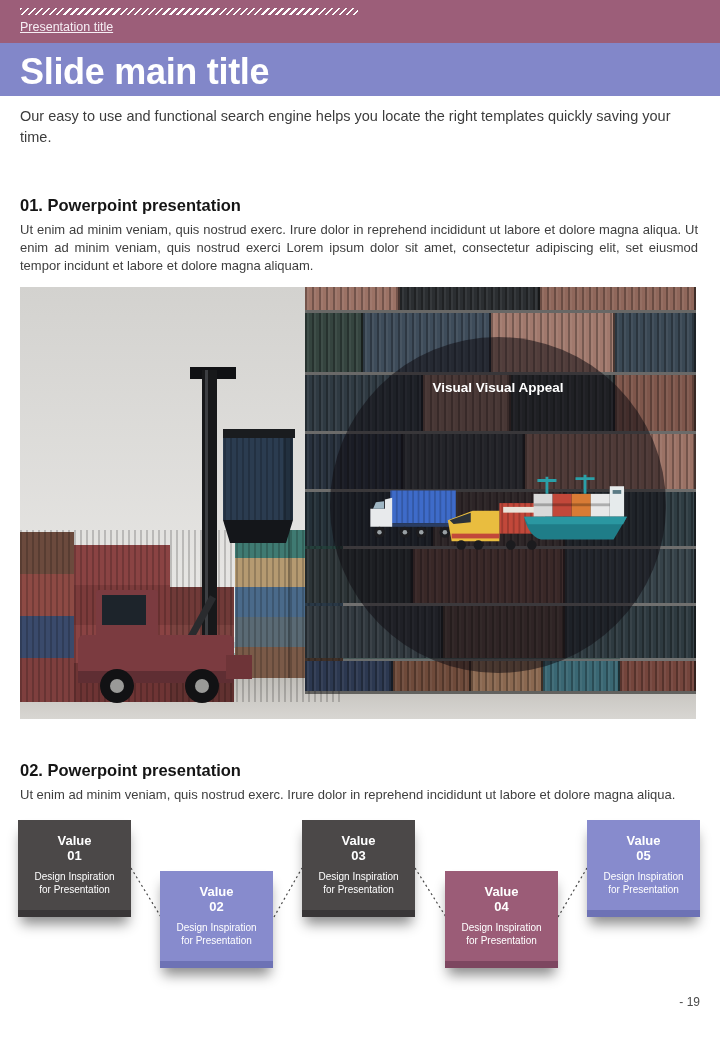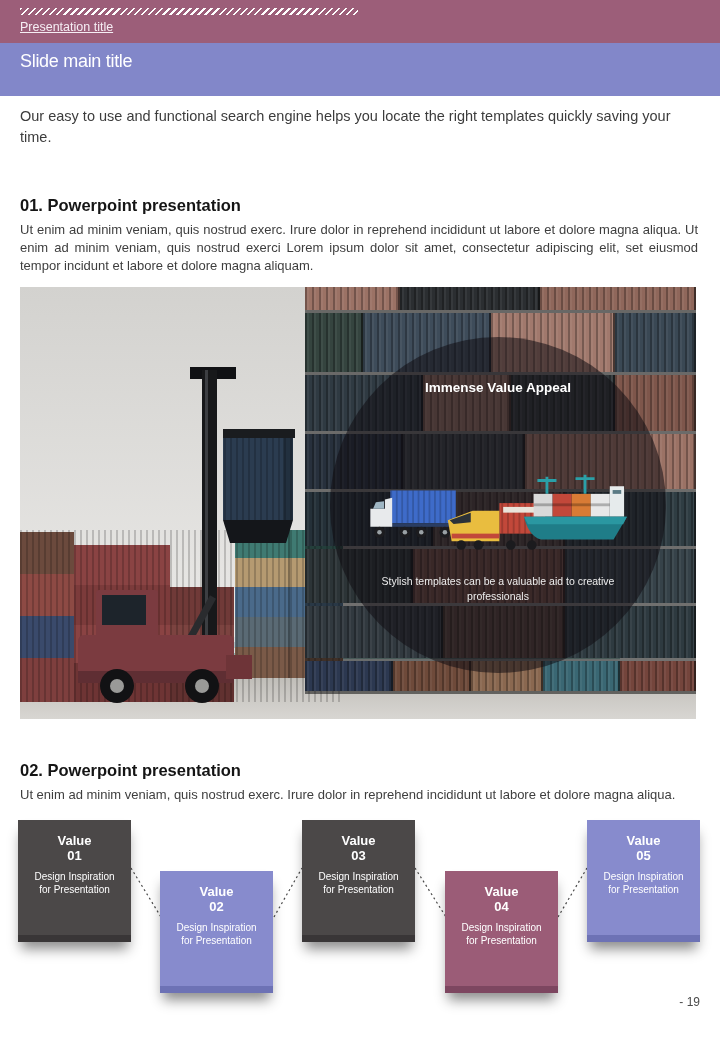--- a/index.html
+++ b/index.html
@@ -6,21 +6,21 @@
   body {
     width:720px; height:1040px; position:relative; overflow:hidden;
     background:#ffffff; font-family:"Liberation Sans", sans-serif;
   }
   
   .topbar { position:absolute; left:0; top:0; width:720px; height:43px; background:#9c5e79; }
   .hatch  { position:absolute; left:20px; top:8px; width:338px; height:7px;
             background:repeating-linear-gradient(135deg,#ffffff 0 1.8px, rgba(255,255,255,0) 1.8px 5px); }
   .kicker { position:absolute; left:20px; top:20px; font-size:12.5px; color:#f6eef4;text-decoration:underline; }
   .titleband { position:absolute; left:0; top:43px; width:720px; height:53px; background:#8287c9; }
-  .main-title { position:absolute; left:20px; top:51px; font-size:18px; font-weight:normal;
+  .main-title { position:absolute; left:20px; top:51px; font-size:36px; font-weight:bold;
                 color:#ffffff; letter-spacing:-0.3px; }
   
   .intro { position:absolute; left:20px; top:106px; width:678px; font-size:14.5px;
            color:#3c3c3c; line-height:1.45; }
   .sec-h1 { position:absolute; left:20px; top:196px; font-size:16.5px; font-weight:bold; color:#151515; }
   .sec-p1 { position:absolute; left:20px; top:221px; width:678px; font-size:13px; color:#3e3e3e;
             line-height:1.38; text-align:justify; }
   .sec-h2 { position:absolute; left:20px; top:761px; font-size:16.5px; font-weight:bold; color:#151515; }
   .sec-p2 { position:absolute; left:20px; top:786px; width:678px; font-size:13px; color:#3e3e3e; line-height:1.38; }
   
@@ -37,21 +37,21 @@
   .ov-title { left:300px; top:93px; width:356px; font-size:13.5px; font-weight:bold; }
   .ov-body  { left:343px; top:117px; width:272px; font-size:10.5px; line-height:1.4; color:#ebebeb; }
   .ov-caption { left:338px; top:287px; width:280px; font-size:10.5px; line-height:1.4; color:#ededed; }
   .veh { position:absolute; z-index:3; }
   .veh-truck { left:348px; top:198px; }
   .veh-train { left:424px; top:212px; }
   .veh-ship  { left:498px; top:184px; }
   
   .values { position:absolute; left:0; top:818px; width:720px; height:162px; }
   .connectors { position:absolute; left:0; top:0; width:720px; height:162px; }
-  .vbox { position:absolute; width:113px; height:122px; color:#ffffff; text-align:center;
+  .vbox { position:absolute; width:113px; height:97px; color:#ffffff; text-align:center;
           box-shadow:0 10px 12px -3px rgba(0,0,0,.45); }
   .vbox .strip { position:absolute; left:0; right:0; bottom:0; height:7px; }
   .vbox.dark   { background:#4b4848; } .vbox.dark .strip   { background:#393637; }
   .vbox.purple { background:#878bcd; } .vbox.purple .strip { background:#6d72b5; }
   .vbox.maroon { background:#9b5c77; } .vbox.maroon .strip { background:#7d4660; }
   .vtitle { margin-top:14px; font-weight:bold; font-size:13px; line-height:1.15; }
   .vnum   { font-weight:bold; font-size:13px; line-height:1.15; }
   .vsub   { margin-top:6px; font-size:10px; line-height:1.3; }
   .b1 { left:18px;  top:2px;  } .b2 { left:160px; top:53px; } .b3 { left:302px; top:2px; }
   .b4 { left:445px; top:53px; } .b5 { left:587px; top:2px;  }
@@ -179,21 +179,21 @@
       <div class="wrow" style="height: 33px;">
         <div class="wcell" style="width: 88px; background-color: rgb(44, 56, 80);"></div>
         <div class="wcell" style="width: 78px; background-color: rgb(110, 74, 58);"></div>
         <div class="wcell" style="width: 72px; background-color: rgb(138, 104, 80);"></div>
         <div class="wcell" style="width: 77px; background-color: rgb(58, 103, 115);"></div>
         <div class="wcell" style="width: 76px; background-color: rgb(116, 69, 60);"></div>
       </div>
     </div>
   <div class="circle"></div>
 
-  <div class="ov ov-title">Immense Value Appeal</div>
+  <div class="ov ov-title">Visual Visual Appeal</div>
 
   <svg class="veh veh-truck" width="92" height="60" viewBox="0 0 100 66" aria-hidden="true">
     <rect x="24" y="6" width="72" height="36" fill="#3e6bc9"></rect>
     <rect x="24" y="6" width="72" height="36" fill="url(#corr)"></rect>
     <rect x="24" y="42" width="72" height="4" fill="#2a3d63"></rect>
     <path d="M2,26 L18,26 L18,16 L26,14 L26,46 L2,46 Z" fill="#e8eaec"></path>
     <polygon points="5,26 17,26 17,18 8,19" fill="#9fb6c4"></polygon>
     <circle cx="12" cy="52" r="6" fill="#1c1c1f"></circle>
       <circle cx="12" cy="52" r="2.5" fill="#9aa1a5"></circle>
     <circle cx="40" cy="52" r="6" fill="#1c1c1f"></circle>
@@ -224,21 +224,20 @@
     <rect x="99" y="20" width="9" height="4" fill="#5a7a84"></rect>
     <rect x="16" y="24" width="20" height="24" fill="#d9d9d9"></rect>
     <rect x="36" y="24" width="20" height="24" fill="#c2483a"></rect>
     <rect x="56" y="24" width="20" height="24" fill="#d97b35"></rect>
     <rect x="76" y="24" width="20" height="24" fill="#e8e8e8"></rect>
     <rect x="16" y="34" width="80" height="3" fill="rgba(0,0,0,0.25)"></rect>
     <path d="M6,48 L114,48 L100,72 L24,72 C14,70 8,58 6,48 Z" fill="#1f7d88"></path>
     <path d="M6,48 L114,48 L110,56 L10,56 Z" fill="#2a97a1"></path>
   </svg>
 
-  <div class="ov ov-caption">Stylish templates can be a valuable aid to creative professionals</div>
 </div>
 
 <div class="sec-h2">02. Powerpoint presentation</div>
 <div class="sec-p2">Ut enim ad minim veniam, quis nostrud exerc. Irure dolor in reprehend incididunt ut labore et dolore magna aliqua.</div>
 
 <div class="values">
   <svg class="connectors" viewBox="0 0 720 162" aria-hidden="true">
     <line x1="131" y1="50" x2="161" y2="99" stroke="#4a4a4a" stroke-width="1.2" stroke-dasharray="2 3"></line>
     <line x1="274" y1="99" x2="302" y2="50" stroke="#4a4a4a" stroke-width="1.2" stroke-dasharray="2 3"></line>
     <line x1="415" y1="50" x2="446" y2="99" stroke="#4a4a4a" stroke-width="1.2" stroke-dasharray="2 3"></line>

